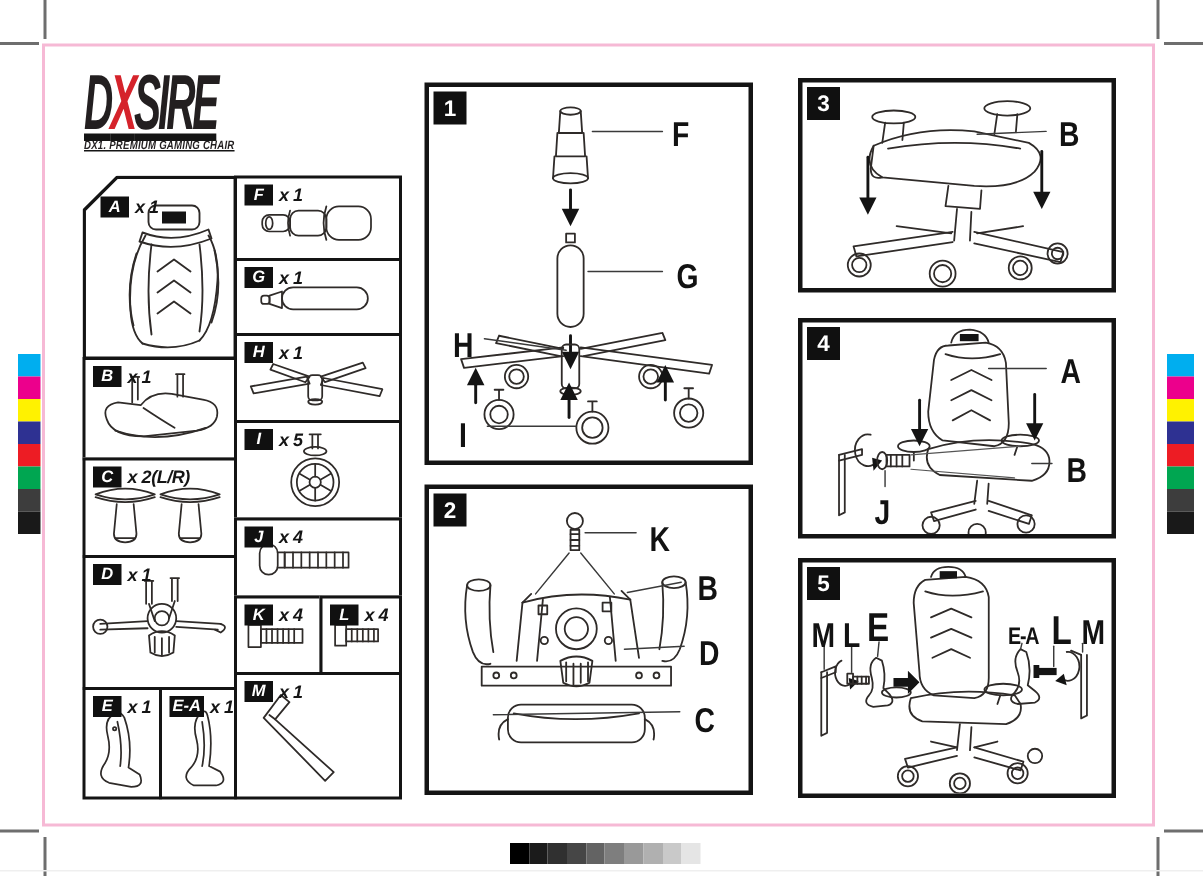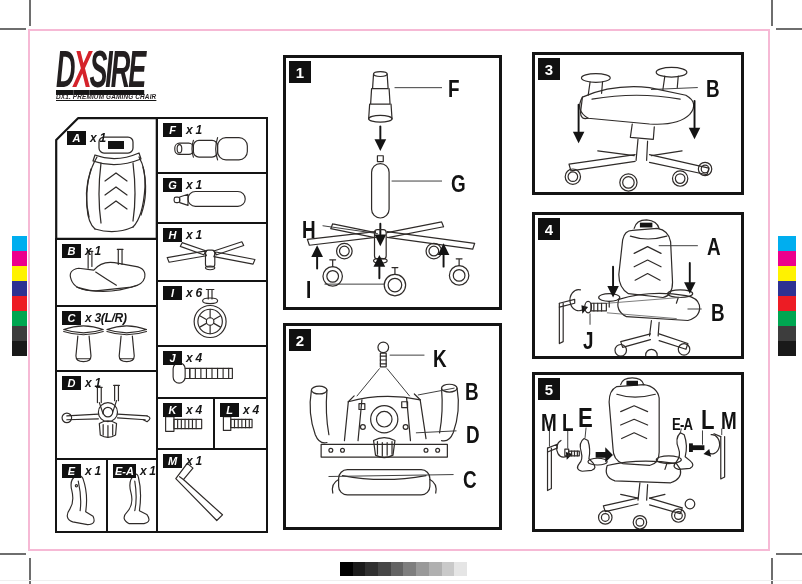--- a/index.html
+++ b/index.html
@@ -152,21 +152,21 @@
       </g>
       <g transform="translate(46,0)">
         <path d="M6,24 Q27,16 48,24 Q27,31 6,24 Z"></path>
         <path d="M6,26 Q27,33 48,26"></path>
         <path d="M21,31 L19,52 Q19,58 27,58 Q35,58 35,52 L33,31"></path>
         <path d="M20,55 L34,55"></path>
       </g>
     </svg>
     <div class="phead">
       <span class="pbadge">C</span>
-      <span class="pqty">x 3(L/R)</span>
+      <span class="pqty">x 2(L/R)</span>
     </div>
   </div>
 
   <div class="pp" style="left:55px;top:370px;width:103px;height:90px;">
     <svg class="art" viewBox="0 0 103 90">
       <path d="M42,16 L42,32 M46,16 L46,32 M41,16 L47,16"></path>
       <path d="M60,14 L60,30 M64,14 L64,30 M59,14 L65,14"></path>
       <path d="M44,32 L48,44 M62,30 L58,42"></path>
       <circle cx="53" cy="42" r="10"></circle>
         <circle cx="53" cy="42" r="5"></circle>
@@ -251,21 +251,21 @@
     <svg class="art" viewBox="0 0 112 67">
       <path d="M52,8 L52,18 M56,8 L56,18 M50,8 L58,8"></path>
       <ellipse cx="54" cy="20" rx="8" ry="3"></ellipse>
       <circle cx="54" cy="42" r="17"></circle>
         <circle cx="54" cy="42" r="13"></circle>
         <circle cx="54" cy="42" r="4"></circle>
       <path d="M54,29 L54,38 M54,46 L54,55 M43,36 L50,40 M58,44 L65,48 M65,36 L58,40 M50,44 L43,48"></path>
     </svg>
     <div class="phead">
       <span class="pbadge">I</span>
-      <span class="pqty">x 6</span>
+      <span class="pqty">x 5</span>
     </div>
   </div>
 
   <div class="pp" style="left:156px;top:345px;width:112px;height:54px;">
     <svg class="art" viewBox="0 0 112 54">
       <rect x="14" y="17" width="13" height="22" rx="6.5"></rect>
       <path d="M27,23 L32,23 L32,34 L27,34"></path>
       <rect x="32" y="23" width="46" height="11"></rect>
       <path d="M38,23 L38,34 M44,23 L44,34 M50,23 L50,34 M56,23 L56,34 M62,23 L62,34 M68,23 L68,34 M74,23 L74,34"></path>
     </svg>

